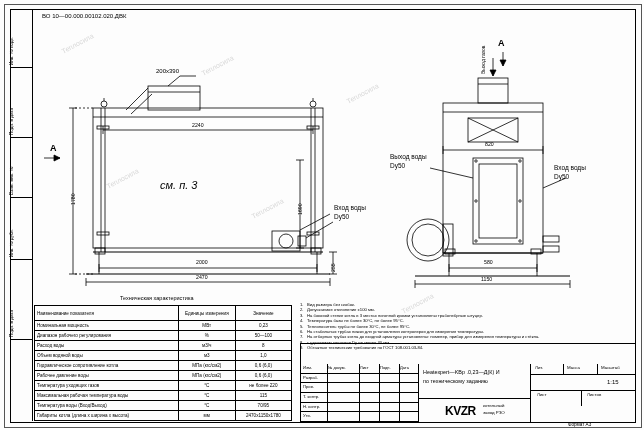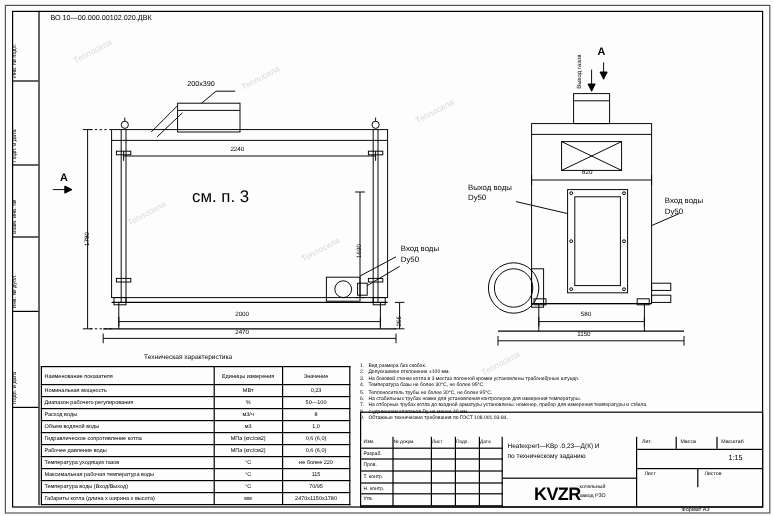--- a/index.html
+++ b/index.html
@@ -16,21 +16,21 @@
   .lcell .lb{position:absolute;left:4px;bottom:2px;font-size:4.6px;transform-origin:0 100%;transform:rotate(-90deg);white-space:nowrap;}
   table{border-collapse:collapse;}
   .tech td{border:1px solid #000;font-size:4.6px;padding:0 2px;height:9px;}
   .tech{position:absolute;left:34px;top:305px;width:258px;}
   .tech td.c{text-align:center;}
   .tech td.l{text-align:left;}
   .notes{position:absolute;left:300px;top:302px;width:330px;}
   .notes div{font-size:4.2px;line-height:1.28;white-space:nowrap;}
   .notes .num{display:inline-block;width:7px;}
   .stamp{position:absolute;left:300px;top:343px;width:334px;height:78px;border:1.2px solid #000;}
-  .logo{position:absolute;font-weight:bold;font-size:15px;letter-spacing:-0.5px;}
+  .logo{position:absolute;font-weight:bold;font-size:12px;letter-spacing:-0.5px;}
   .wm{position:absolute;color:#d8d8d8;font-size:7px;transform:rotate(-28deg);white-space:nowrap;}
   .arrowlbl{position:absolute;font-size:6.5px;white-space:nowrap;}
   .dimtxt{position:absolute;font-size:5.2px;white-space:nowrap;}
   .dimtxtv{position:absolute;font-size:5.2px;white-space:nowrap;transform-origin:0 0;transform:rotate(-90deg);}
   svg{position:absolute;left:0;top:0;overflow:visible;}
 </style>
 </head>
 <body>
 
 <div id="sheet">
@@ -196,21 +196,21 @@
 
   <div class="dimtxt" style="left:156px;top:68px;font-size:6px;">200х390</div>
 
   <div class="dimtxt" style="left:192px;top:122px;">2240</div>
   <div class="dimtxt" style="left:196px;top:259px;">2000</div>
   <div class="dimtxt" style="left:196px;top:274px;">2470</div>
   <div class="dimtxtv" style="left:70px;top:205px;">1780</div>
   <div class="dimtxtv" style="left:297px;top:215px;">1690</div>
   <div class="dimtxtv" style="left:330px;top:272px;">255</div>
 
-  <div class="txt" style="left:160px;top:156px;font-size:14px;">см. п. 3</div>
+  <div class="txt" style="left:160px;top:180px;font-size:11px;font-style:italic;">см. п. 3</div>
 
   <div class="arrowlbl bold" style="left:50px;top:143px;font-size:9px;">A</div>
   <div class="arrowlbl bold" style="left:498px;top:38px;font-size:9px;">A</div>
 
   <div class="arrowlbl" style="left:334px;top:204px;">Вход воды</div>
   <div class="arrowlbl" style="left:334px;top:213px;">Dy50</div>
 
   <div class="dimtxt" style="left:485px;top:141px;">820</div>
   <div class="dimtxt" style="left:484px;top:259px;">580</div>
   <div class="dimtxt" style="left:481px;top:276px;">1150</div>

